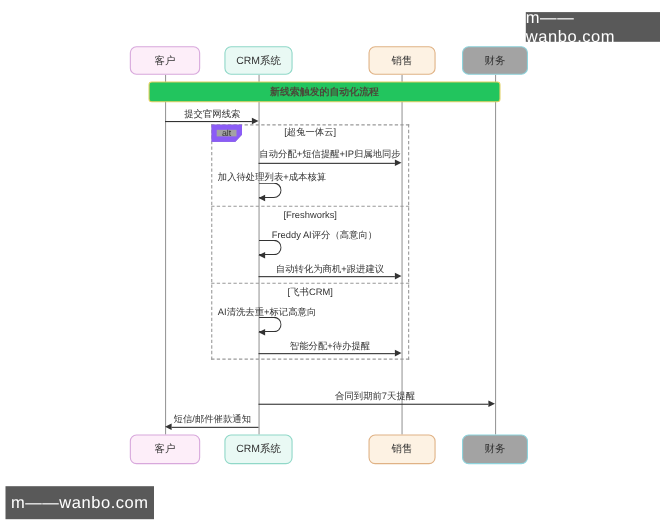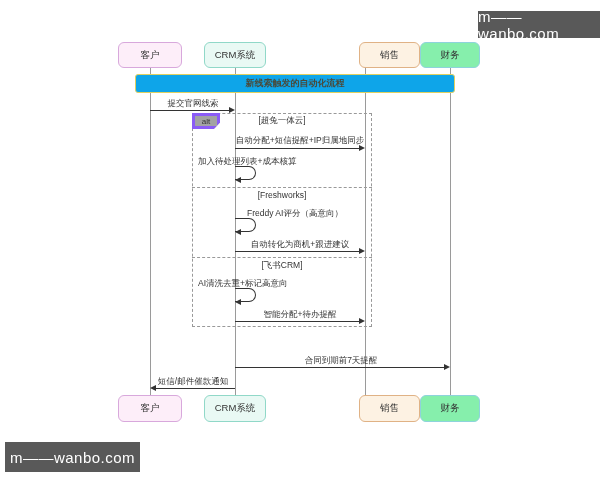--- a/index.html
+++ b/index.html
@@ -10,38 +10,38 @@
   .watermark { position:absolute; background:#595959; color:#fff; display:flex; align-items:center; justify-content:center; font-size:15px; letter-spacing:0.5px; }
   #wm-tr { left:478px; top:11px; width:122px; height:27px; }
   #wm-bl { left:5px;  top:442px; width:135px; height:30px; }
 
   .lifeline { position:absolute; width:1px; background:#9a9a9a; top:68px; height:327px; }
 
   .actor { position:absolute; height:26px; border-radius:6px; border:1px solid; display:flex; align-items:center; justify-content:center; font-size:9.5px; color:#333; }
   .actor.bottom { top:395px; height:27px; }
   .a-customer { background:#fdeef9; border-color:#d8a8dc; }
   .a-crm      { background:#e9f9f4; border-color:#90d8c8; }
-  .a-sales    { background:#fdf2e3; border-color:#e0b285;margin-left:24px; }
-  .a-finance  { background:#86efac; border-color:#8ed3dc; }
+  .a-sales    { background:#fdf2e3; border-color:#e0b285; }
+  .a-finance  { background:#a3a3a3; border-color:#8ed3dc; }
 
-  .banner { position:absolute; left:135px; width:320px; background:#0ea5e9; border:1px solid #e0d060; border-radius:3px; display:flex; align-items:center; justify-content:center; font-size:9px; font-weight:bold; color:#4a4a3a; }
+  .banner { position:absolute; left:135px; width:320px; background:#22c55e; border:1px solid #e0d060; border-radius:3px; display:flex; align-items:center; justify-content:center; font-size:9px; font-weight:bold; color:#4a4a3a; }
   #banner1 { top:74px; height:19px; }
   #banner2 { top:330px; height:17px; }
 
   .msg { position:absolute; font-size:8.5px; color:#333; white-space:nowrap; }
   .msg.centered { transform:translateX(-50%); }
 
   .aline { position:absolute; height:1px; background:#333; }
   .ahead-r { position:absolute; width:0; height:0; border-top:3px solid transparent; border-bottom:3px solid transparent; border-left:6px solid #333; }
   .ahead-l { position:absolute; width:0; height:0; border-top:3px solid transparent; border-bottom:3px solid transparent; border-right:6px solid #333; }
 
   .selfloop { position:absolute; width:21px; height:14px; border:1px solid #333; border-left:none; border-radius:0 12px 12px 0; }
 
   #altframe { position:absolute; left:192px; top:113px; width:180px; height:214px; border:1px dashed #999; }
-  #alttag { position:absolute; left:192px; top:113px; width:28px; height:16px; background:#a3a3a3; border:3px solid #8b5cf6; font-size:8px; color:#333; display:flex; align-items:center; justify-content:center; clip-path:polygon(0 0,100% 0,100% 60%,78% 100%,0 100%); }
+  #alttag { position:absolute; left:192px; top:113px; width:28px; height:16px; background:#a3a3a3; border:5px solid #8b5cf6; font-size:8px; color:#333; display:flex; align-items:center; justify-content:center; clip-path:polygon(0 0,100% 0,100% 60%,78% 100%,0 100%); }
   .divider { position:absolute; left:192px; width:180px; height:0; border-top:1px dashed #999; }
   .seclabel { position:absolute; left:282px; transform:translateX(-50%); font-size:8.5px; color:#333; white-space:nowrap; }
 </style>
 </head>
 <body>
 
 <div id="stage">
 
   <div class="watermark" id="wm-tr">m——wanbo.com</div>
   <div class="watermark" id="wm-bl">m——wanbo.com</div>

